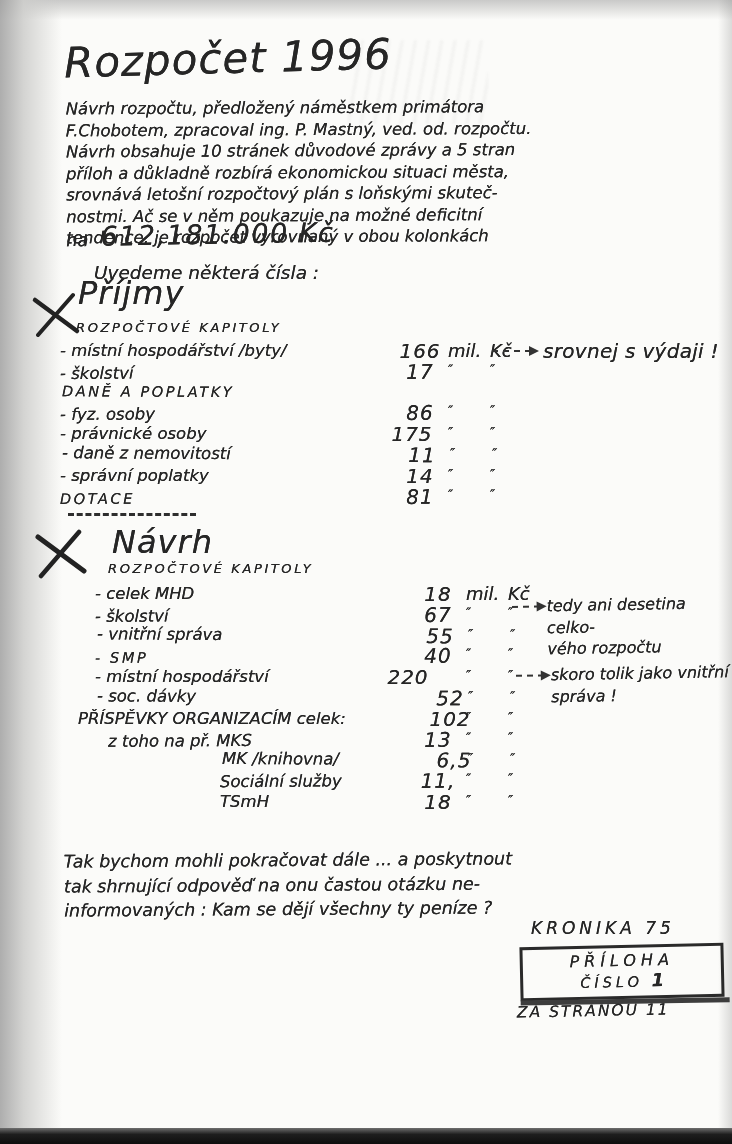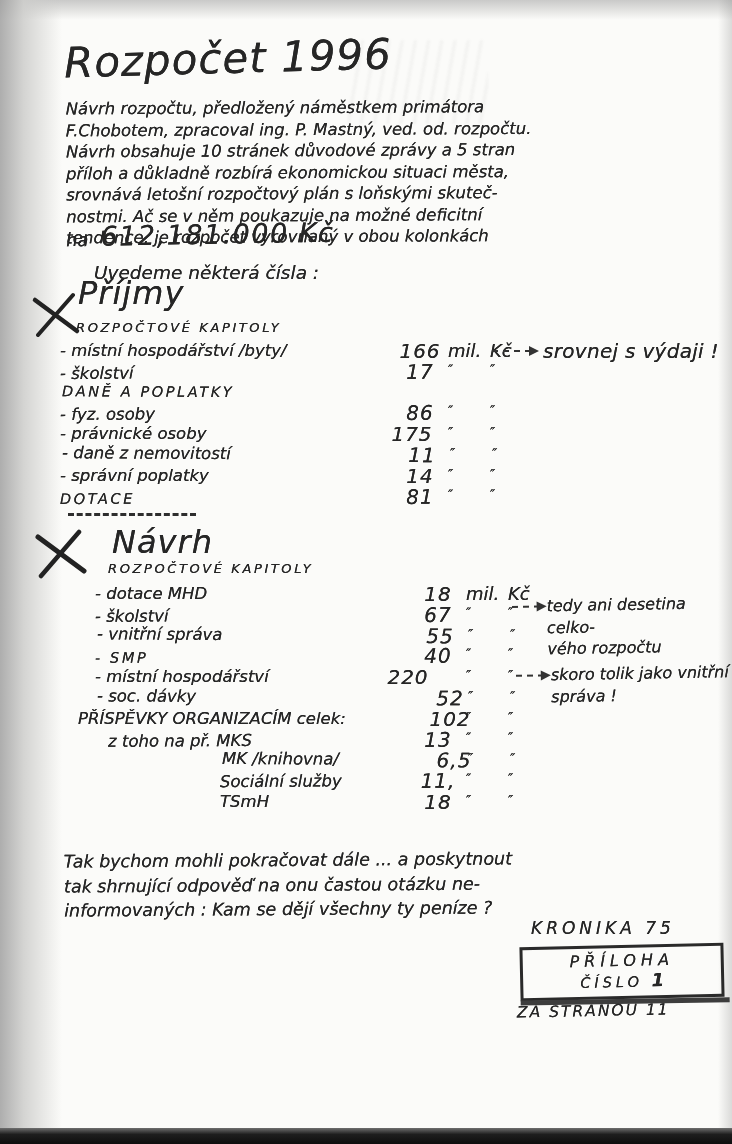--- a/index.html
+++ b/index.html
@@ -128,21 +128,21 @@
     </div>
   <div class="divider"></div>
 
   <svg class="xmark" style="left:32px;top:527px" width="58" height="52" viewBox="0 0 58 52">
     <line x1="6" y1="10" x2="52" y2="44" stroke="#222" stroke-width="5" stroke-linecap="round"></line>
     <line x1="47" y1="5" x2="9" y2="49" stroke="#222" stroke-width="4.5" stroke-linecap="round"></line>
   </svg>
   <div class="sec-heading ink" style="left:112px;top:523px">Návrh</div>
   <div class="sec-sub ink" style="left:108px;top:561px">ROZPOČTOVÉ KAPITOLY</div>
   <div class="rows ink" id="vydaje-rows">
-      <div class="hrow"><span class="rlabel">- dotace MHD</span><span class="rval">18</span><span class="ru1">mil.</span><span class="ru2">Kč</span></div>
+      <div class="hrow"><span class="rlabel">- celek MHD</span><span class="rval">18</span><span class="ru1">mil.</span><span class="ru2">Kč</span></div>
       <div class="hrow"><span class="rlabel">- školství</span><span class="rval">67</span><span class="ru1 ditto">″</span><span class="ru2 ditto">″</span></div>
       <div class="hrow"><span class="rlabel">- vnitřní správa</span><span class="rval">55</span><span class="ru1 ditto">″</span><span class="ru2 ditto">″</span></div>
       <div class="hrow"><span class="rlabel caps">- SMP</span><span class="rval">40</span><span class="ru1 ditto">″</span><span class="ru2 ditto">″</span></div>
       <div class="hrow"><span class="rlabel">- místní hospodářství</span><span class="rval">220</span><span class="ru1 ditto">″</span><span class="ru2 ditto">″</span></div>
       <div class="hrow"><span class="rlabel">- soc. dávky</span><span class="rval">52</span><span class="ru1 ditto">″</span><span class="ru2 ditto">″</span></div>
       <div class="hrow outdent"><span class="rlabel">PŘÍSPĚVKY ORGANIZACÍM celek:</span><span class="rval">102</span><span class="ru1 ditto">″</span><span class="ru2 ditto">″</span></div>
       <div class="hrow lvl1"><span class="rlabel">z toho na př. MKS</span><span class="rval">13</span><span class="ru1 ditto">″</span><span class="ru2 ditto">″</span></div>
       <div class="hrow lvl2"><span class="rlabel">MK /knihovna/</span><span class="rval">6,5</span><span class="ru1 ditto">″</span><span class="ru2 ditto">″</span></div>
       <div class="hrow lvl2"><span class="rlabel">Sociální služby</span><span class="rval">11,</span><span class="ru1 ditto">″</span><span class="ru2 ditto">″</span></div>
       <div class="hrow lvl2"><span class="rlabel">TSmH</span><span class="rval">18</span><span class="ru1 ditto">″</span><span class="ru2 ditto">″</span></div>

